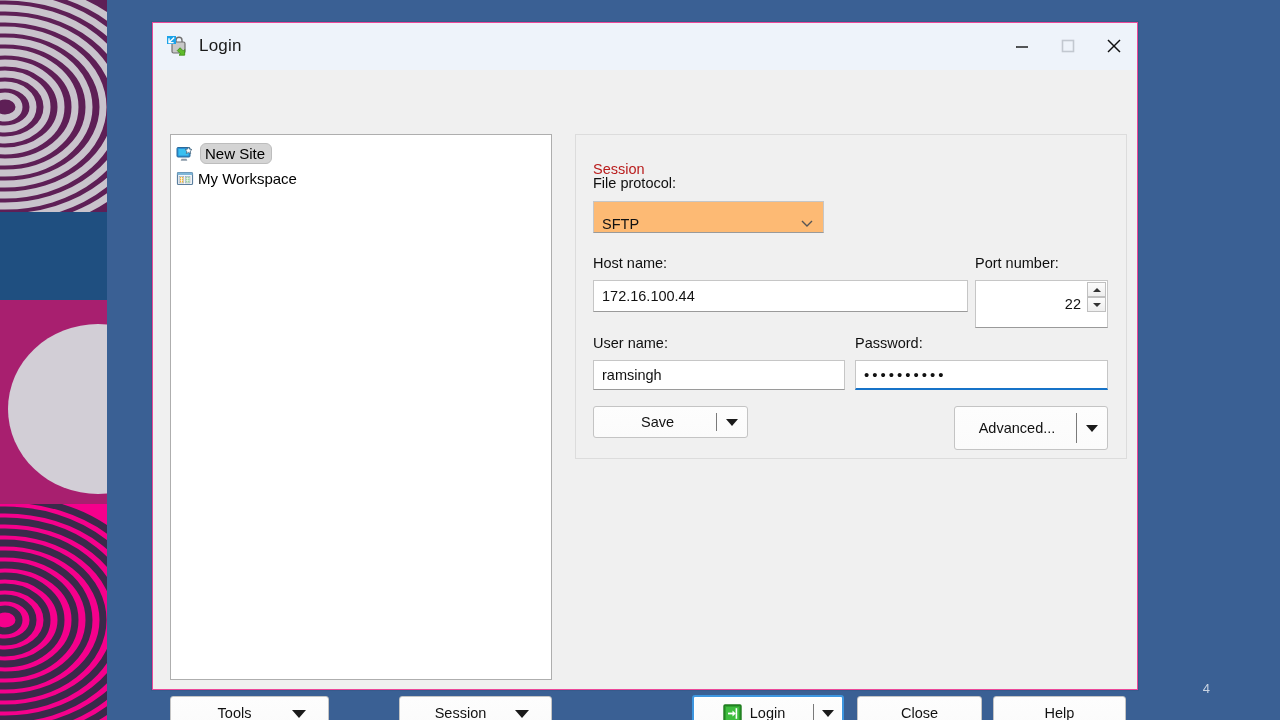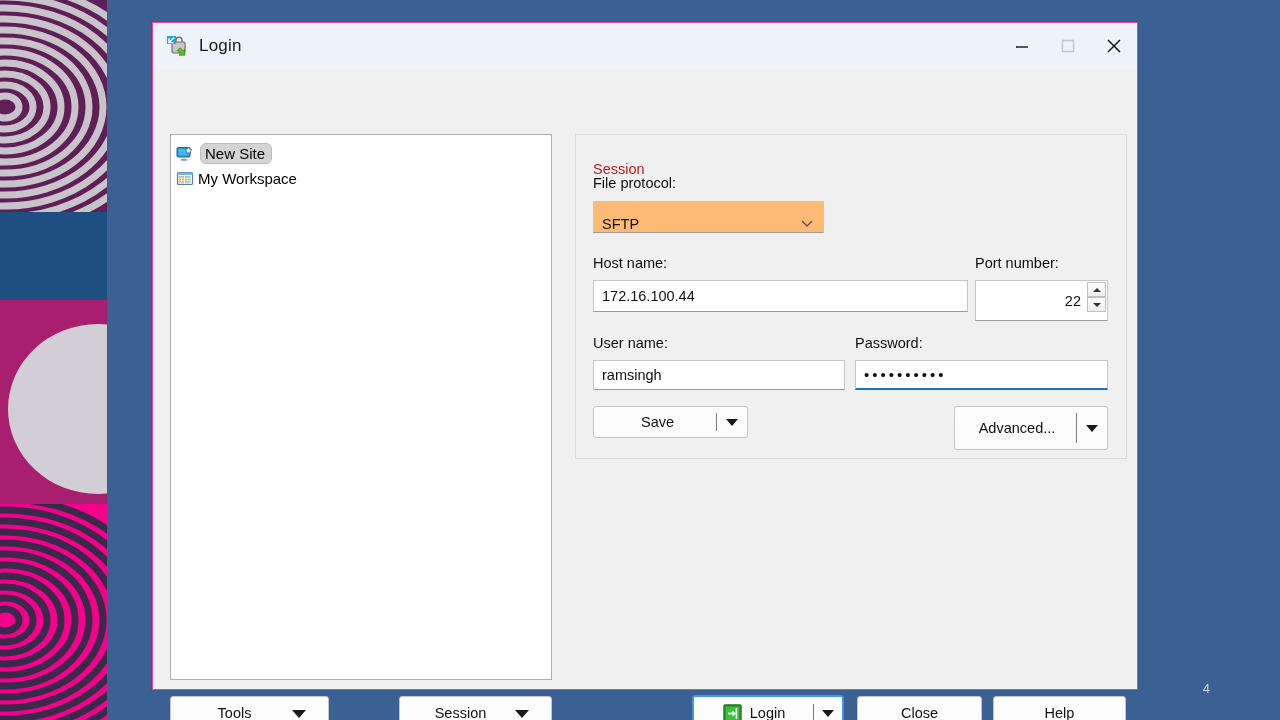--- a/index.html
+++ b/index.html
@@ -248,21 +248,21 @@
           </svg>
       </span>
     </div>
 
     <div class="fld-label" style="left:440px;top:185px;">Host name:</div>
     <div class="tbox" style="left:440px;top:210px;width:375px;height:32px;">
       <span>172.16.100.44</span>
     </div>
 
     <div class="fld-label" style="left:822px;top:185px;">Port number:</div>
-    <div class="tbox" style="left:822px;top:210px;width:133px;height:41px;padding-right:26px;justify-content:flex-end;">
+    <div class="tbox" style="left:822px;top:210px;width:133px;height:48px;padding-right:26px;justify-content:flex-end;">
       <span>22</span>
       <div class="spin">
         <div class="spinbtn">
             <span class="tri-up"></span>
           </div>
         <div class="spinbtn">
             <span class="tri-dn"></span>
           </div>
       </div>
     </div>

